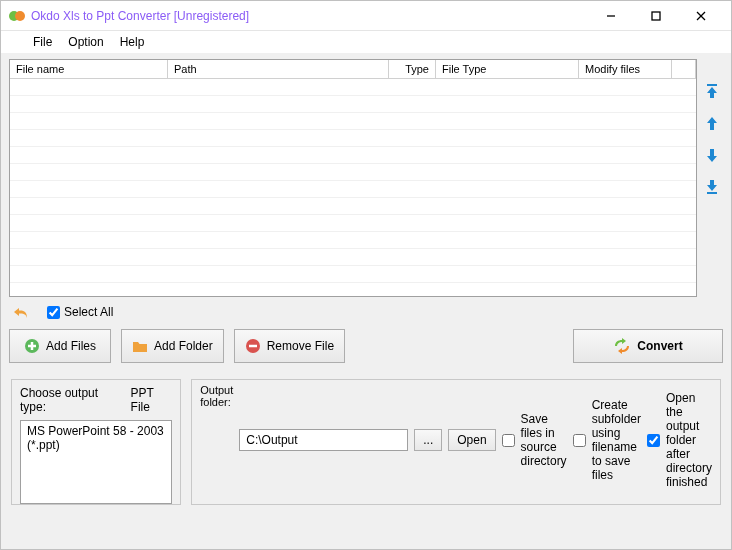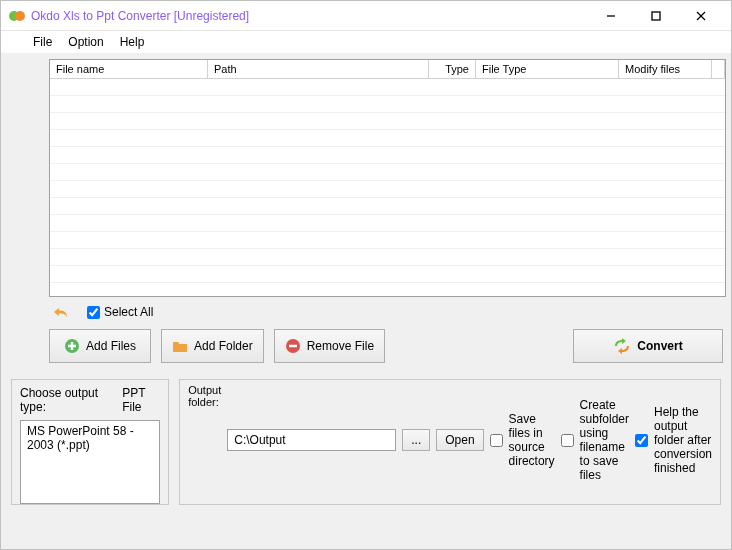--- a/index.html
+++ b/index.html
@@ -37,21 +37,21 @@
 
 .buttonrow { display: flex; gap: 10px; align-items: center; }
 .btn { height: 34px; border: 1px solid #adadad; background: linear-gradient(#f8f8f8,#e8e8e8); display: flex; align-items: center; justify-content: center; gap: 6px; padding: 0 10px; cursor: default; font-size: 12px; min-width: 102px; }
 .btn.wide { min-width: 150px; font-weight: bold; }
 .spacer { flex: 1; }
 
 .bottom { display: flex; gap: 10px; }
 .panel { border: 1px solid #c8c8c8; padding: 2px 8px 8px 8px; position: relative; }
 .bottom { background: #f0f0f0; padding: 10px 2px 2px 2px; }
 body > .content { background: #f0f0f0; }
-.filegrid-wrap, .selrow, .buttonrow { background: #f0f0f0; margin-left: 40px; }
+.filegrid-wrap, .selrow, .buttonrow { background: #f0f0f0; }
 
 .panel-left { width: 278px; height: 126px; }
 .panel-left .legend2 { font-size: 11px; margin: 4px 0 6px 0; display:flex; gap:13px;}
 .listbox { border: 1px solid #a0a0a0; background: #fff; height: 84px; overflow: auto; }
 .listbox .item { padding: 3px 6px; font-size: 12px; }
 
 .panel-right { flex: 1; height: 126px; display: flex; flex-direction: row; gap: 6px; padding-top:4px;}
 .panel-right .lbl { font-size: 11px; }
 .panel-right .row { display: flex; gap: 6px; align-items: center; }
 .textinput { flex: 1; border: 1px solid #a0a0a0; height: 22px; padding: 2px 6px; background: #fff; font-size: 12px; }
@@ -225,19 +225,19 @@
         <input type="checkbox" style="">
         <span>Save files in source directory</span>
       </label>
       <label class="chk">
         <input type="checkbox" style="">
         <span>Create subfolder using filename to save files</span>
       </label>
       <div class="lastrow">
         <label class="chk">
           <input type="checkbox" checked="" style="">
-          <span>Help the output folder after conversion finished</span>
+          <span>Open the output folder after directory finished</span>
         </label>
       </div>
     </div>
   </div>
 
 </div>
 
 </body></html>

